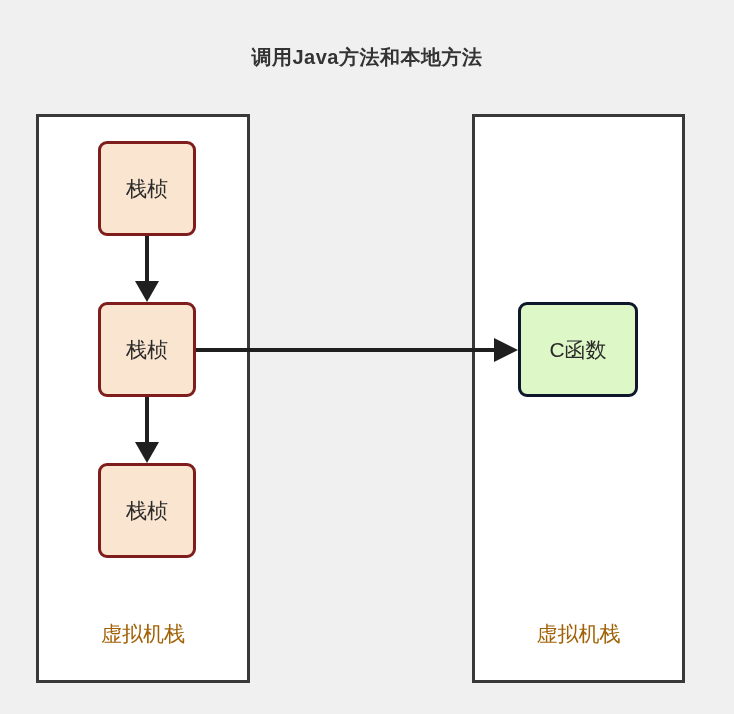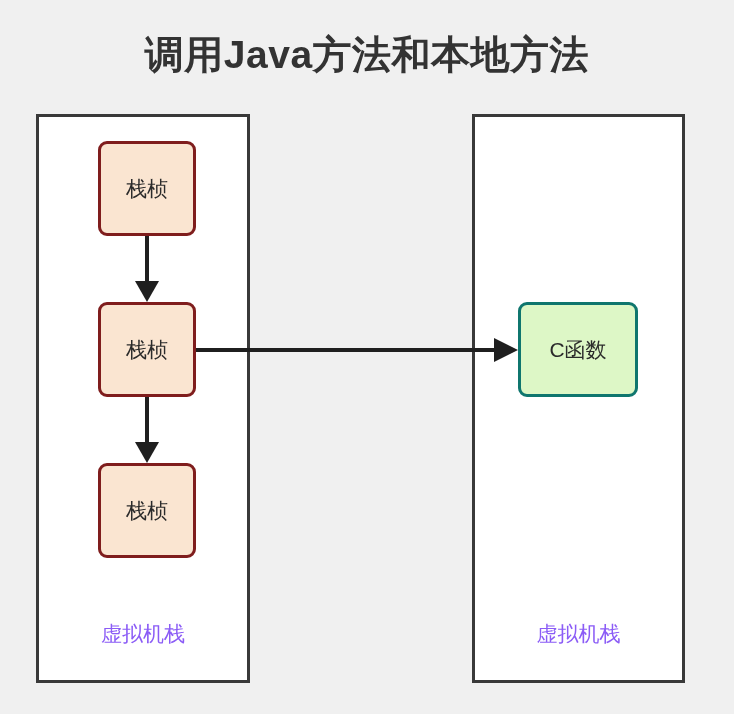--- a/index.html
+++ b/index.html
@@ -16,24 +16,24 @@
   #canvas {
     position: relative;
     width: 734px;
     height: 714px;
   }
 
   
   .diagram-title {
     position: absolute;
     left: 0;
-    top: 28px;
+    top: 44px;
     width: 734px;
     text-align: center;
-    font-size: 39px;
+    font-size: 20px;
     font-weight: bold;
     color: #333333;
     letter-spacing: 0.5px;
     white-space: nowrap;
   }
 
   
   .container-box {
     position: absolute;
     background: #ffffff;
@@ -50,21 +50,21 @@
     left: 472px;
     top: 114px;
     width: 213px;
     height: 569px;
   }
 
   
   .container-label {
     position: absolute;
     font-size: 21px;
-    color: #8b5cf6;
+    color: #a16207;
     text-align: center;
     white-space: nowrap;
   }
   #vm-stack-label {
     left: 36px;
     top: 620px;
     width: 214px;
   }
   #native-stack-label {
     left: 472px;
@@ -91,21 +91,21 @@
   #frame-3 { left: 98px; top: 463px; width: 98px; height: 95px; }
 
   
   #c-function-box {
     position: absolute;
     left: 518px;
     top: 302px;
     width: 120px;
     height: 95px;
     background: #ddf7c6;
-    border: 3px solid #0f766e;
+    border: 3px solid #0f172a;
     border-radius: 9px;
     box-sizing: border-box;
     display: flex;
     align-items: center;
     justify-content: center;
     font-size: 21px;
     color: #2b2b2b;
     white-space: nowrap;
   }
 

